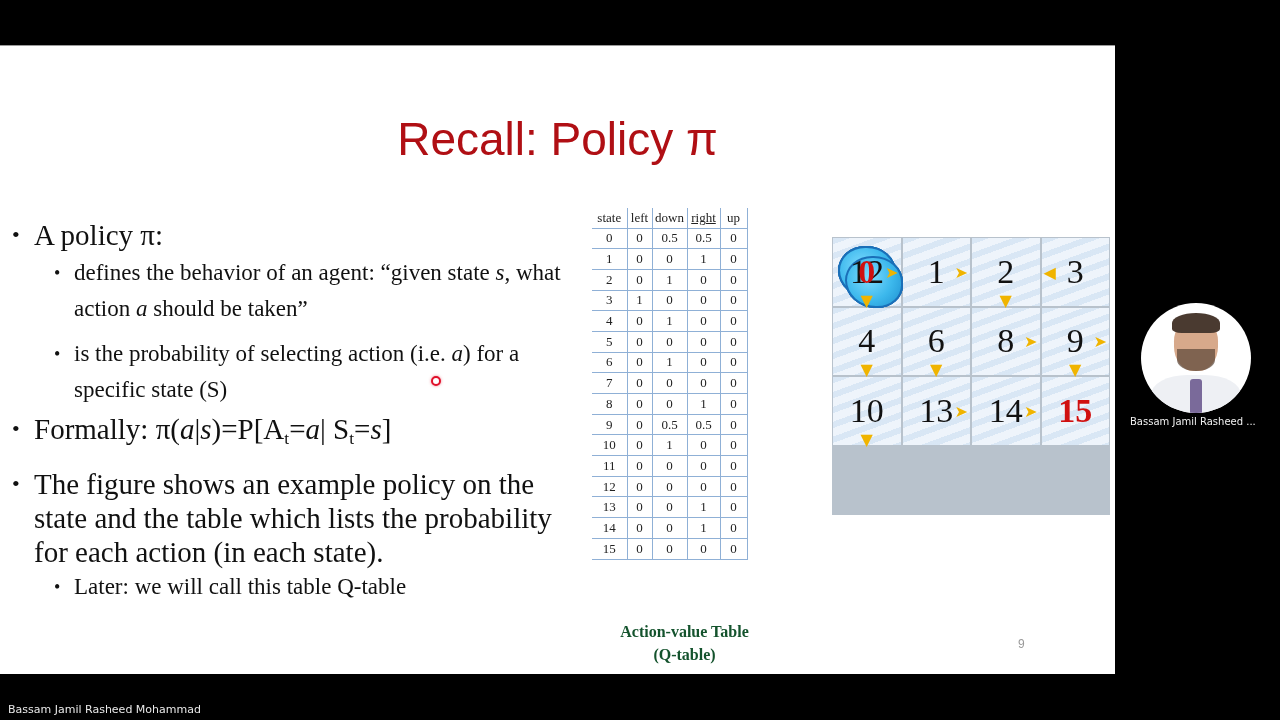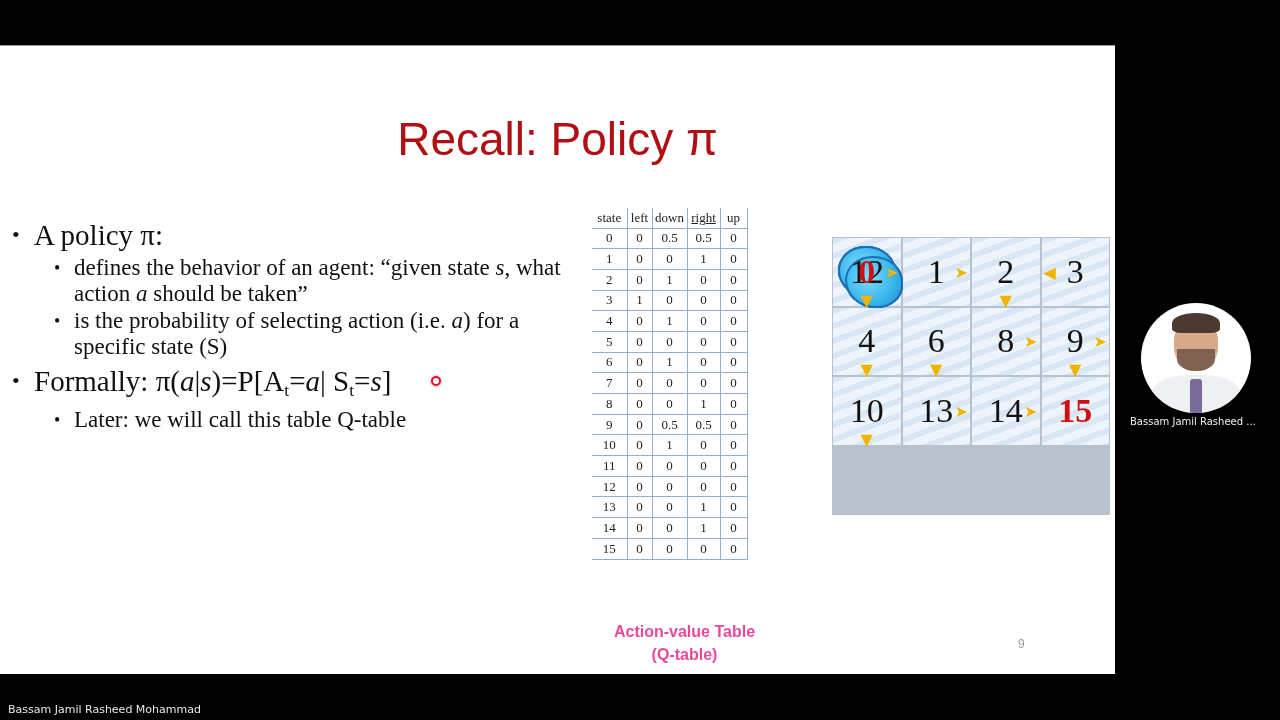--- a/index.html
+++ b/index.html
@@ -12,38 +12,38 @@
     background: #fff; border-top: 1px solid #9a9a9a;
   }
   .slide-title {
     position: absolute; left: 0; width: 1115px; top: 66px; text-align: center;
     color: #b00f14; font-size: 46px; font-family: Liberation Sans, sans-serif;
   }
 
   .bullets { position: absolute; left: 12px; top: 172px; width: 580px; color: #111; }
   .b1 { position: relative; padding-left: 22px; font-size: 29px; line-height: 34px; }
   .b1::before { content: "•"; position: absolute; left: 0; top: 0; font-size: 22px; }
-  .b2 { position: relative; padding-left: 62px; font-size: 23px; line-height: 26px; }
+  .b2 { position: relative; padding-left: 62px; font-size: 23px; line-height: 36px; }
   .b2::before { content: "•"; position: absolute; left: 42px; top: 0; font-size: 18px; }
   .b1 i, .b2 i { font-style: italic; }
   sub { font-size: 60%; vertical-align: -5px; }
 
   .qtable-wrap { position: absolute; left: 592px; top: 162px; }
   table.qtable { border-collapse: collapse; font-size: 13px; color: #222; }
   table.qtable th { font-weight: normal; padding: 1px 2px 0 2px; height: 20px; }
   table.qtable td { text-align: center; height: 20.7px; }
   table.qtable th, table.qtable td { border-left: 1px solid #8fb0d6; border-bottom: 1px solid #8fb0d6; }
   table.qtable tr > *:first-child { border-left: none; }
   table.qtable tr > *:last-child { border-right: 1px solid #8fb0d6; }
   table.qtable thead th { border-top: none; }
   .col-state { width: 35px; } .col-left { width: 25px; } .col-down { width: 35px; }
   .col-right { width: 33px; text-decoration: underline; } .col-up { width: 27px; }
   .qtable-caption {
     position: absolute; left: 0; width: 185px; top: 412px; text-align: center;
-    color: #ec4899; font-family: Liberation Sans, sans-serif; font-weight: bold; font-size: 16px; line-height: 23px;
+    color: #14532d; font-family: Liberation Serif, serif; font-weight: bold; font-size: 16px; line-height: 23px;
   }
 
   .grid {
     position: absolute; left: 832px; top: 191px; width: 278px; height: 278px;
     display: grid; grid-template-columns: repeat(4, 1fr); grid-template-rows: repeat(4, 1fr);
     border: 1px solid #b8c2cc; background: #b8c2cc; gap: 2px;
   }
   .cell {
     position: relative; display: flex; align-items: center; justify-content: center;
     background:
@@ -89,22 +89,23 @@
 <body>
 
 <div class="top-bar"></div>
 
 <div class="slide">
   <div class="slide-title">Recall: Policy π</div>
 
   <div class="bullets">
     <div class="b1">A policy π:</div>
     <div class="b2" style="margin-top:3px"><span>defines the behavior of an agent: “given state </span><i>s</i><span>, what action </span><i>a</i><span> should be taken”</span></div>
-    <div class="b2" style="margin-top:1px; padding-right:30px"><span>is the probability of selecting action (i.e. </span><i>a</i><span>) for a specific state (S)</span></div>
+    <div class="b2" style="margin-top:9px; padding-right:30px"><span>is the probability of selecting action (i.e. </span><i>a</i><span>) for a specific state (S)</span></div>
     <div class="b1" style="margin-top:4px"><span>Formally: </span><span>π(</span><i>a</i><span>|</span><i>s</i><span>)=P[A</span><sub>t</sub><span>=</span><i>a</i><span>| S</span><sub>t</sub><span>=</span><i>s</i><span>]</span></div>
+    <div class="b1" style="margin-top:12px">The figure shows an example policy on the state and the table which lists the probability for each action (in each state).</div>
     <div class="b2" style="">Later: we will call this table Q-table</div>
   </div>
 
   <div class="qtable-wrap">
     <table class="qtable">
       <thead>
         <tr>
           <th class="col-state">state</th>
           <th class="col-left">left</th>
           <th class="col-down">down</th>

